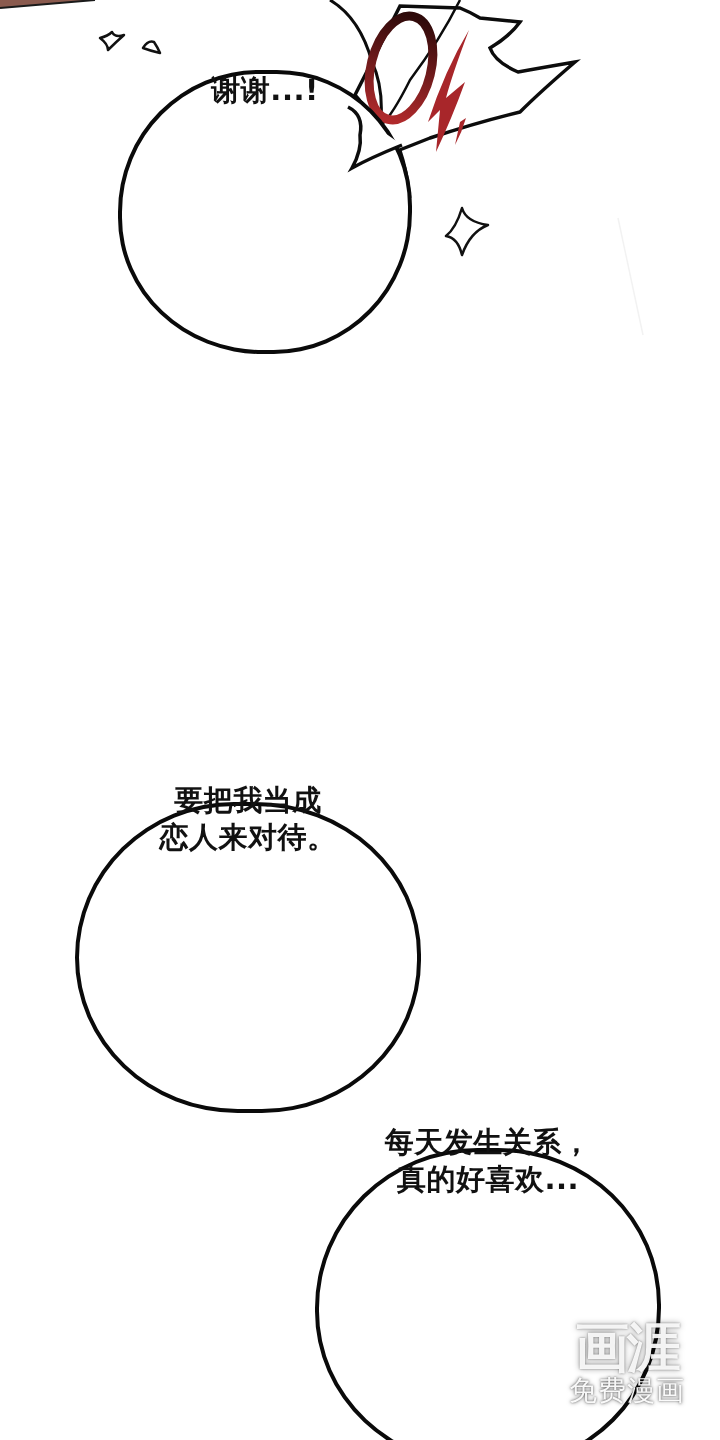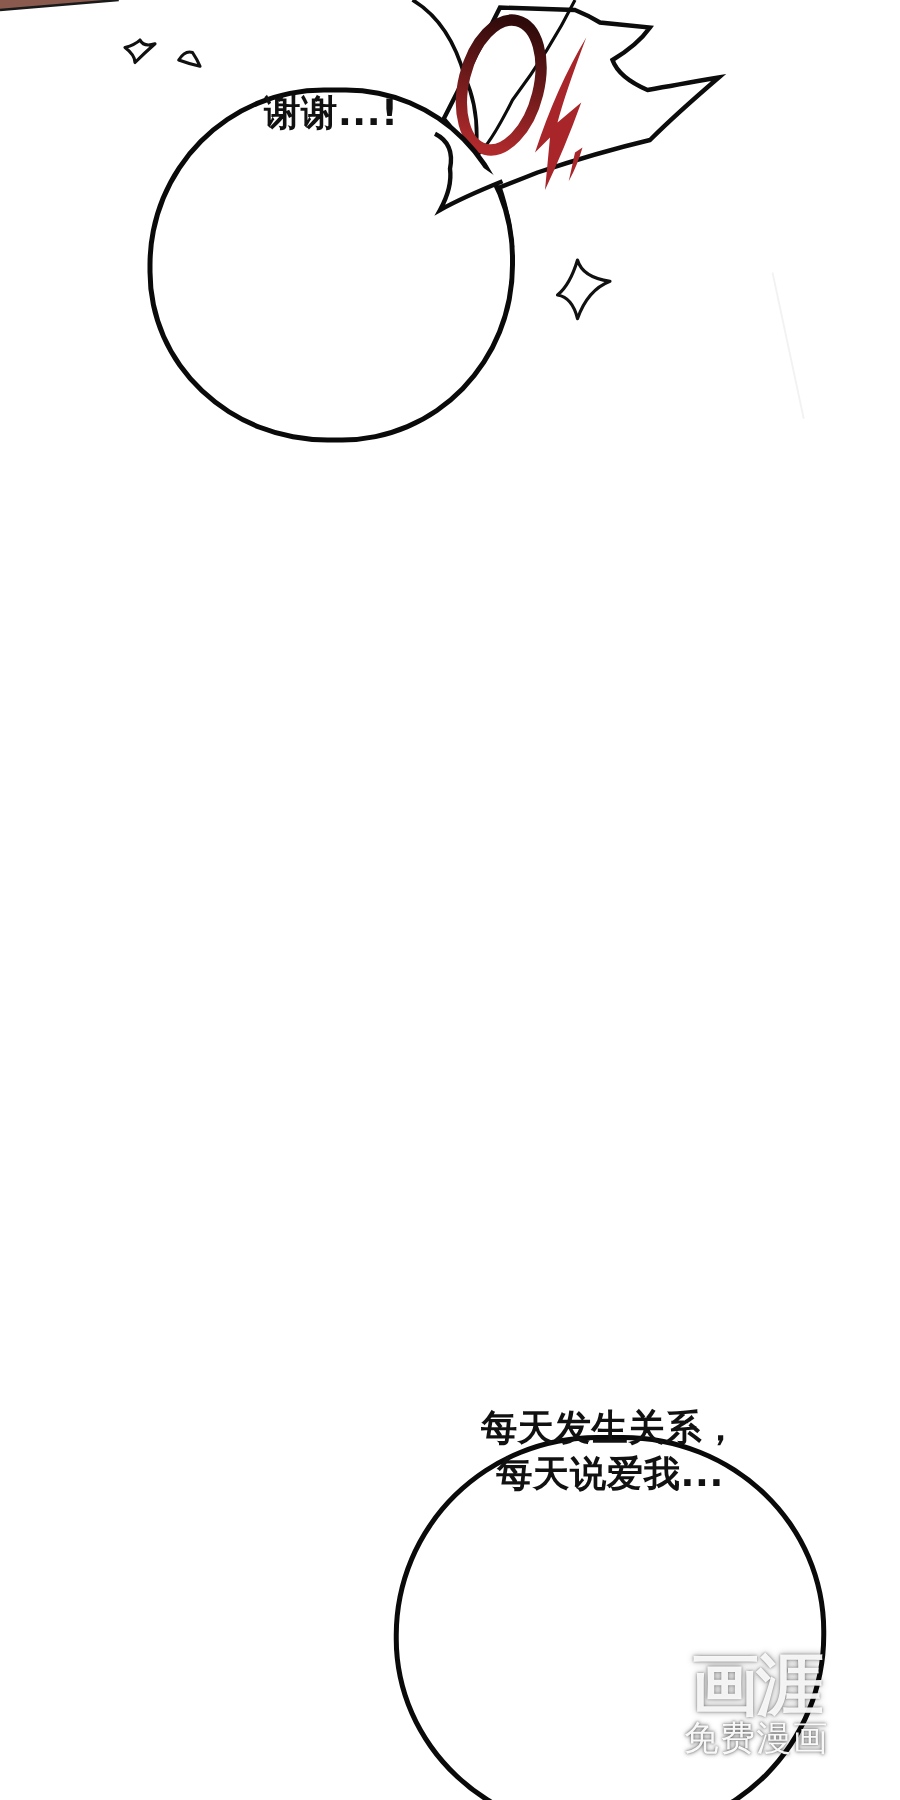--- a/index.html
+++ b/index.html
@@ -23,21 +23,21 @@
     #bubble-1 { left: 118px; top: 70px; width: 294px; height: 284px; border-radius: 48% 46% 47% 49% / 50% 48% 50% 48%; }
     #bubble-2 { left: 263px; top: 413px; width: 348px; height: 310px; border-radius: 46% 47% 48% 46% / 50% 48% 50% 49%; }
     #bubble-3 { left: 75px; top: 802px; width: 346px; height: 311px; border-radius: 46% 48% 46% 47% / 50% 49% 49% 50%; }
     #bubble-4 { left: 315px; top: 1148px; width: 346px; height: 320px; border-radius: 47% 47% 46% 48% / 50% 49% 50% 49%; }
     #bubble-1 .bubble-text { margin-top: -2px; }
     #bubble-2 .bubble-text { margin-top: -8px; }
     #bubble-3 .bubble-text { margin-top: -24px; }
     #bubble-4 .bubble-text { margin-top: -28px; }
 
     .watermark {
-      position: absolute; left: 540px; top: 1318px; width: 130px; height: 100px;
+      position: absolute; left: 562px; top: 1318px; width: 130px; height: 100px;
       display: flex; flex-direction: column; align-items: center;
       pointer-events: none;
     }
     .wm-logo {
       font-size: 54px; line-height: 60px; font-weight: bold;
       color: rgba(255,255,255,0.92);
       text-shadow: 0 0 6px rgba(0,0,0,0.35), 0 0 2px rgba(0,0,0,0.45);
       letter-spacing: -2px;
     }
     .wm-sub {
@@ -93,24 +93,28 @@
 
   <div class="bubble" id="bubble-1">
     <span class="bubble-text">谢谢...!</span>
   </div>
 
   <svg class="art" viewBox="0 0 720 1440" xmlns="http://www.w3.org/2000/svg">
     <path d="M348,107 Q364,115 360,135 Q362,150 352,168 Q370,158 402,145" fill="#ffffff" stroke="#0c0c0c" stroke-width="3.5"></path>
   </svg>
 
 
+  <div class="bubble" id="bubble-3">
+    <span class="bubble-text">要把我当成
+恋人来对待。</span>
+  </div>
 
   <div class="bubble" id="bubble-4">
     <span class="bubble-text">每天发生关系，
-每天说爱我...</span>
+真的好喜欢...</span>
   </div>
 
   <div class="watermark">
     <span class="wm-logo">画涯</span>
     <span class="wm-sub">免费漫画</span>
   </div>
 
 </div>
 
 </body></html>

